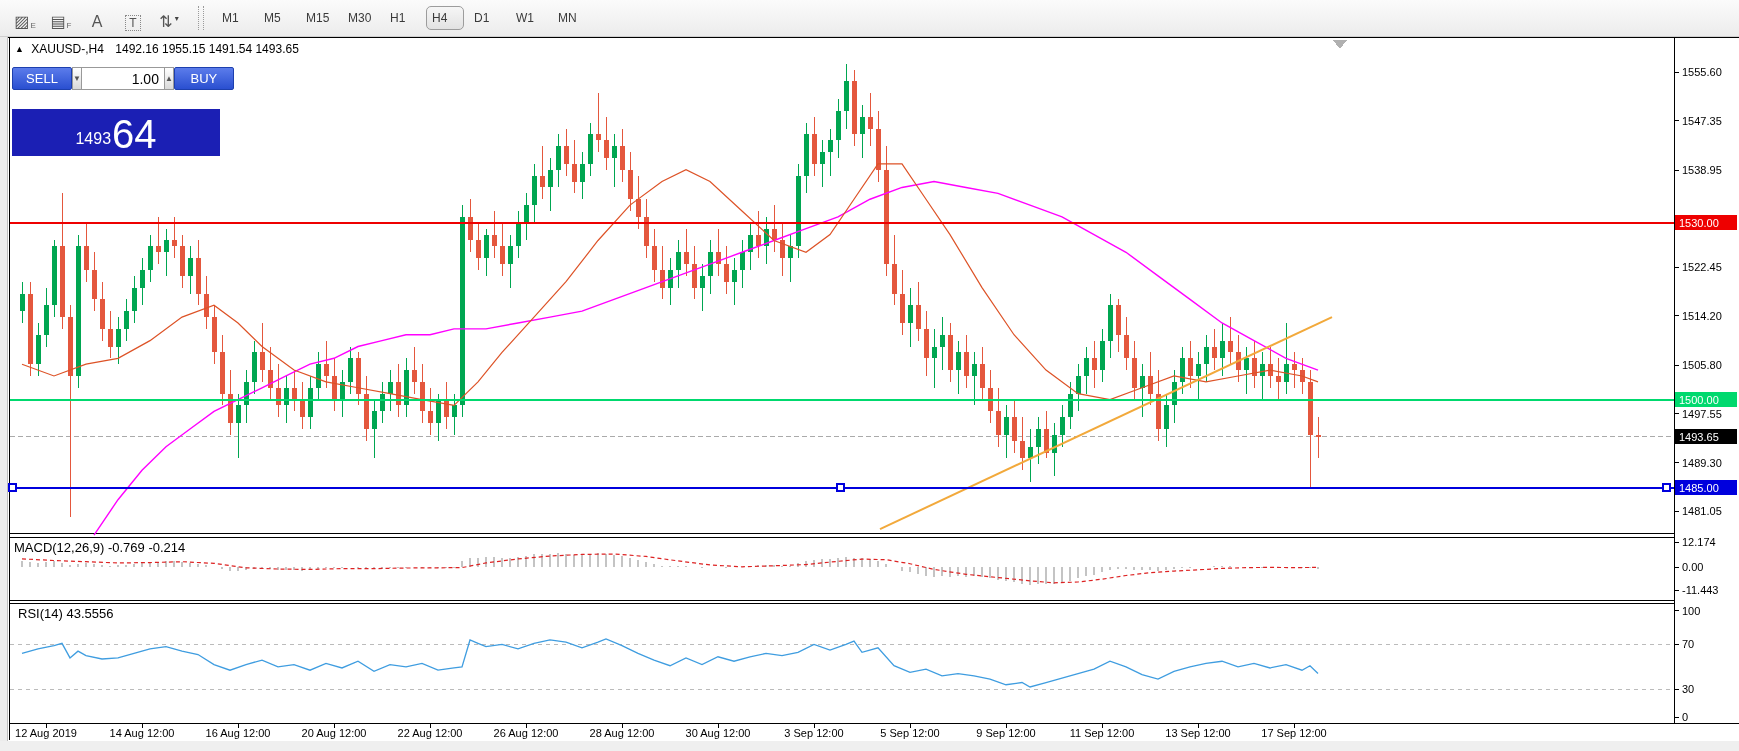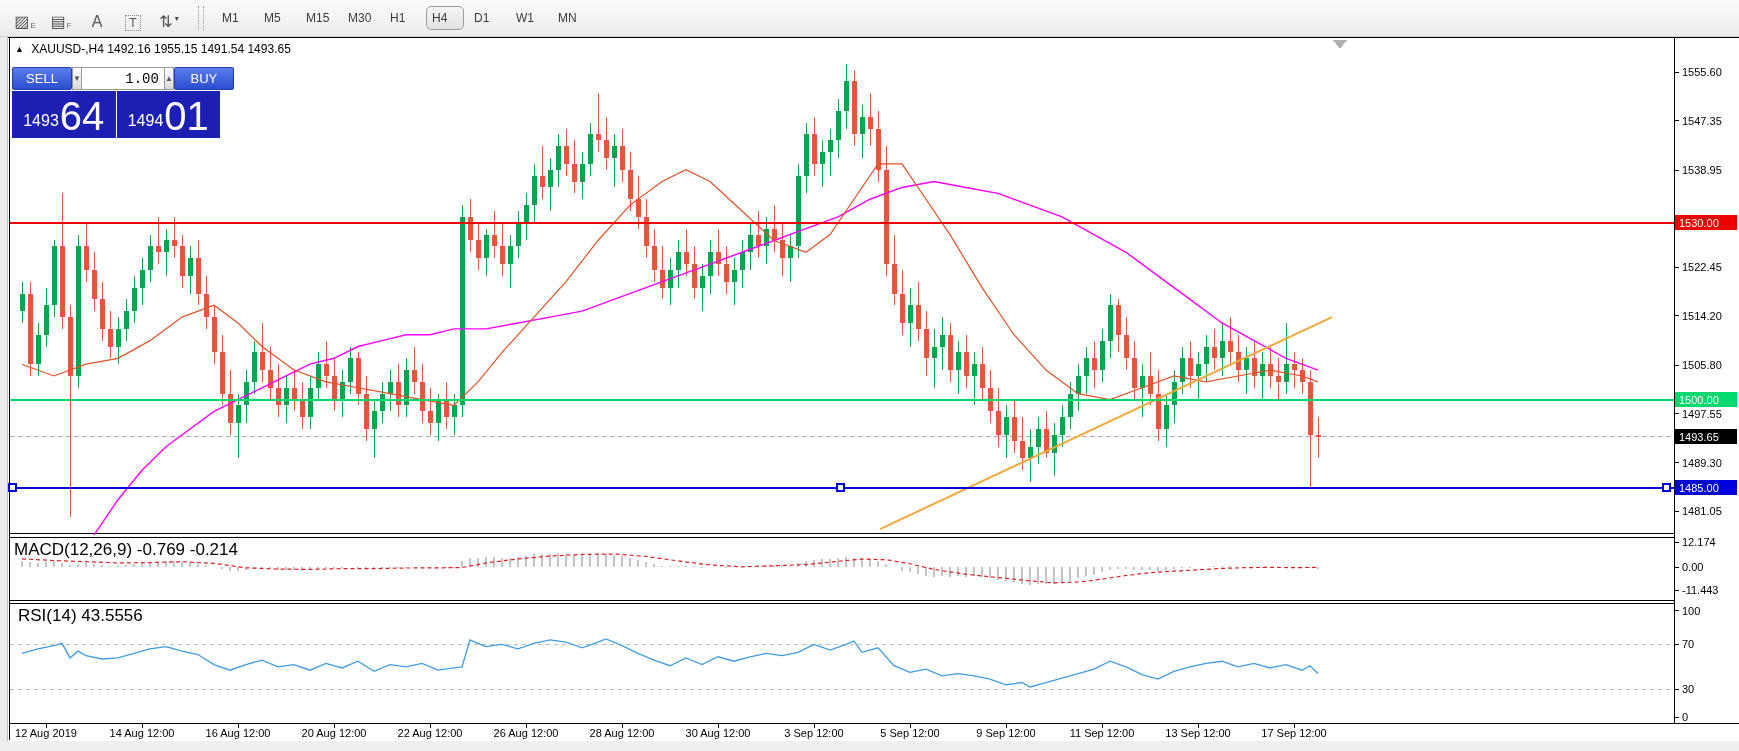--- a/index.html
+++ b/index.html
@@ -14,31 +14,31 @@
   .grip{width:4px;height:24px;border-left:1px dotted #9a9a9a;border-right:1px dotted #9a9a9a;margin:0 12px 0 6px}
   .tf{min-width:26px;padding:4px 5px;font-size:12px;color:#3a3a3a;text-align:left;border:1px solid transparent;margin-right:4px}
   .tf.active{background:linear-gradient(#f6f6f6,#e2e2e2);border:1px solid #9c9c9c;border-radius:5px}
   
   .leftstrip{position:absolute;left:0;top:37px;width:8px;height:714px;background:#ececec;border-right:1px solid #bdbdbd;box-sizing:border-box;z-index:5}
   .bottomstrip{position:absolute;left:0;top:741px;width:1739px;height:10px;background:#efefef;z-index:5}
   svg{position:absolute;left:0;top:0;z-index:1;font-family:"Liberation Sans",sans-serif}
   
   .chart-title{position:absolute;left:15px;top:42px;font-size:12px;color:#000;z-index:3;white-space:nowrap}
   .chart-title .arr{font-size:9px;vertical-align:1px;margin-right:4px}
-  .chart-title .sym{}
+  .chart-title .sym{margin-right:8px}
   .trade-panel{position:absolute;left:12px;top:67px;width:208px;z-index:3}
   .row1{display:flex;height:23px}
   .btn-trade{flex:0 0 60px;background:linear-gradient(#5b7ceb,#2a4fd0);color:#fff;font-size:13px;display:flex;align-items:center;justify-content:center;border:1px solid #1d3fae;border-radius:2px;box-sizing:border-box}
   .spin{width:19px;background:linear-gradient(#ffffff,#d9d9d9);border:1px solid #999;color:#555;font-size:8px;display:flex;align-items:center;justify-content:center;box-sizing:border-box}
-  .vol{width:82px;border:1px solid #999;border-left:none;border-right:none;text-align:right;font-size:14px;padding:0 5px;box-sizing:border-box;font-family:Liberation Mono, monospace}
-  .row2{display:flex;margin-top:1px;height:47px;gap:1px}
+  .vol{width:82px;border:1px solid #999;border-left:none;border-right:none;text-align:right;font-size:14px;padding:0 5px;box-sizing:border-box;font-family:Liberation Sans, sans-serif}
+  .row2{display:flex;margin-top:19px;height:47px;gap:1px}
   .pricebox{flex:1;background:#1b1fb4;color:#fff;display:flex;align-items:flex-end;justify-content:center;padding-bottom:3px}
   .psmall{font-size:16px;margin-bottom:5px;margin-right:1px}
   .pbig{font-size:40px;line-height:38px}
-  .ind-label{position:absolute;font-size:17px;color:#000;z-index:3;white-space:nowrap}
+  .ind-label{position:absolute;font-size:13px;color:#000;z-index:3;white-space:nowrap}
 </style>
 </head>
 <body>
 
 <div class="toolbar">
   <div class="icon-btn">
       <span class="glyph">▨</span>
       <span class="subl">E</span>
     </div>
   <div class="icon-btn">
@@ -679,24 +679,20 @@
     <div class="spin">▼</div>
     <input class="vol" value="1.00" style="">
     <div class="spin">▲</div>
     <div class="btn-trade">BUY</div>
   </div>
   <div class="row2">
     <div class="pricebox">
       <span class="psmall">1493</span>
       <span class="pbig">64</span>
     </div>
-    <div class="pricebox">
-      <span class="psmall">1494</span>
-      <span class="pbig">01</span>
-    </div>
   </div>
 </div>
 
 <div class="ind-label" style="left:14px;top:540px">
   <span>MACD(12,26,9)</span>&nbsp;<span>-0.769 -0.214</span>
 </div>
 <div class="ind-label" style="left:18px;top:606px">
   <span>RSI(14)</span>&nbsp;<span>43.5556</span>
 </div>
 

